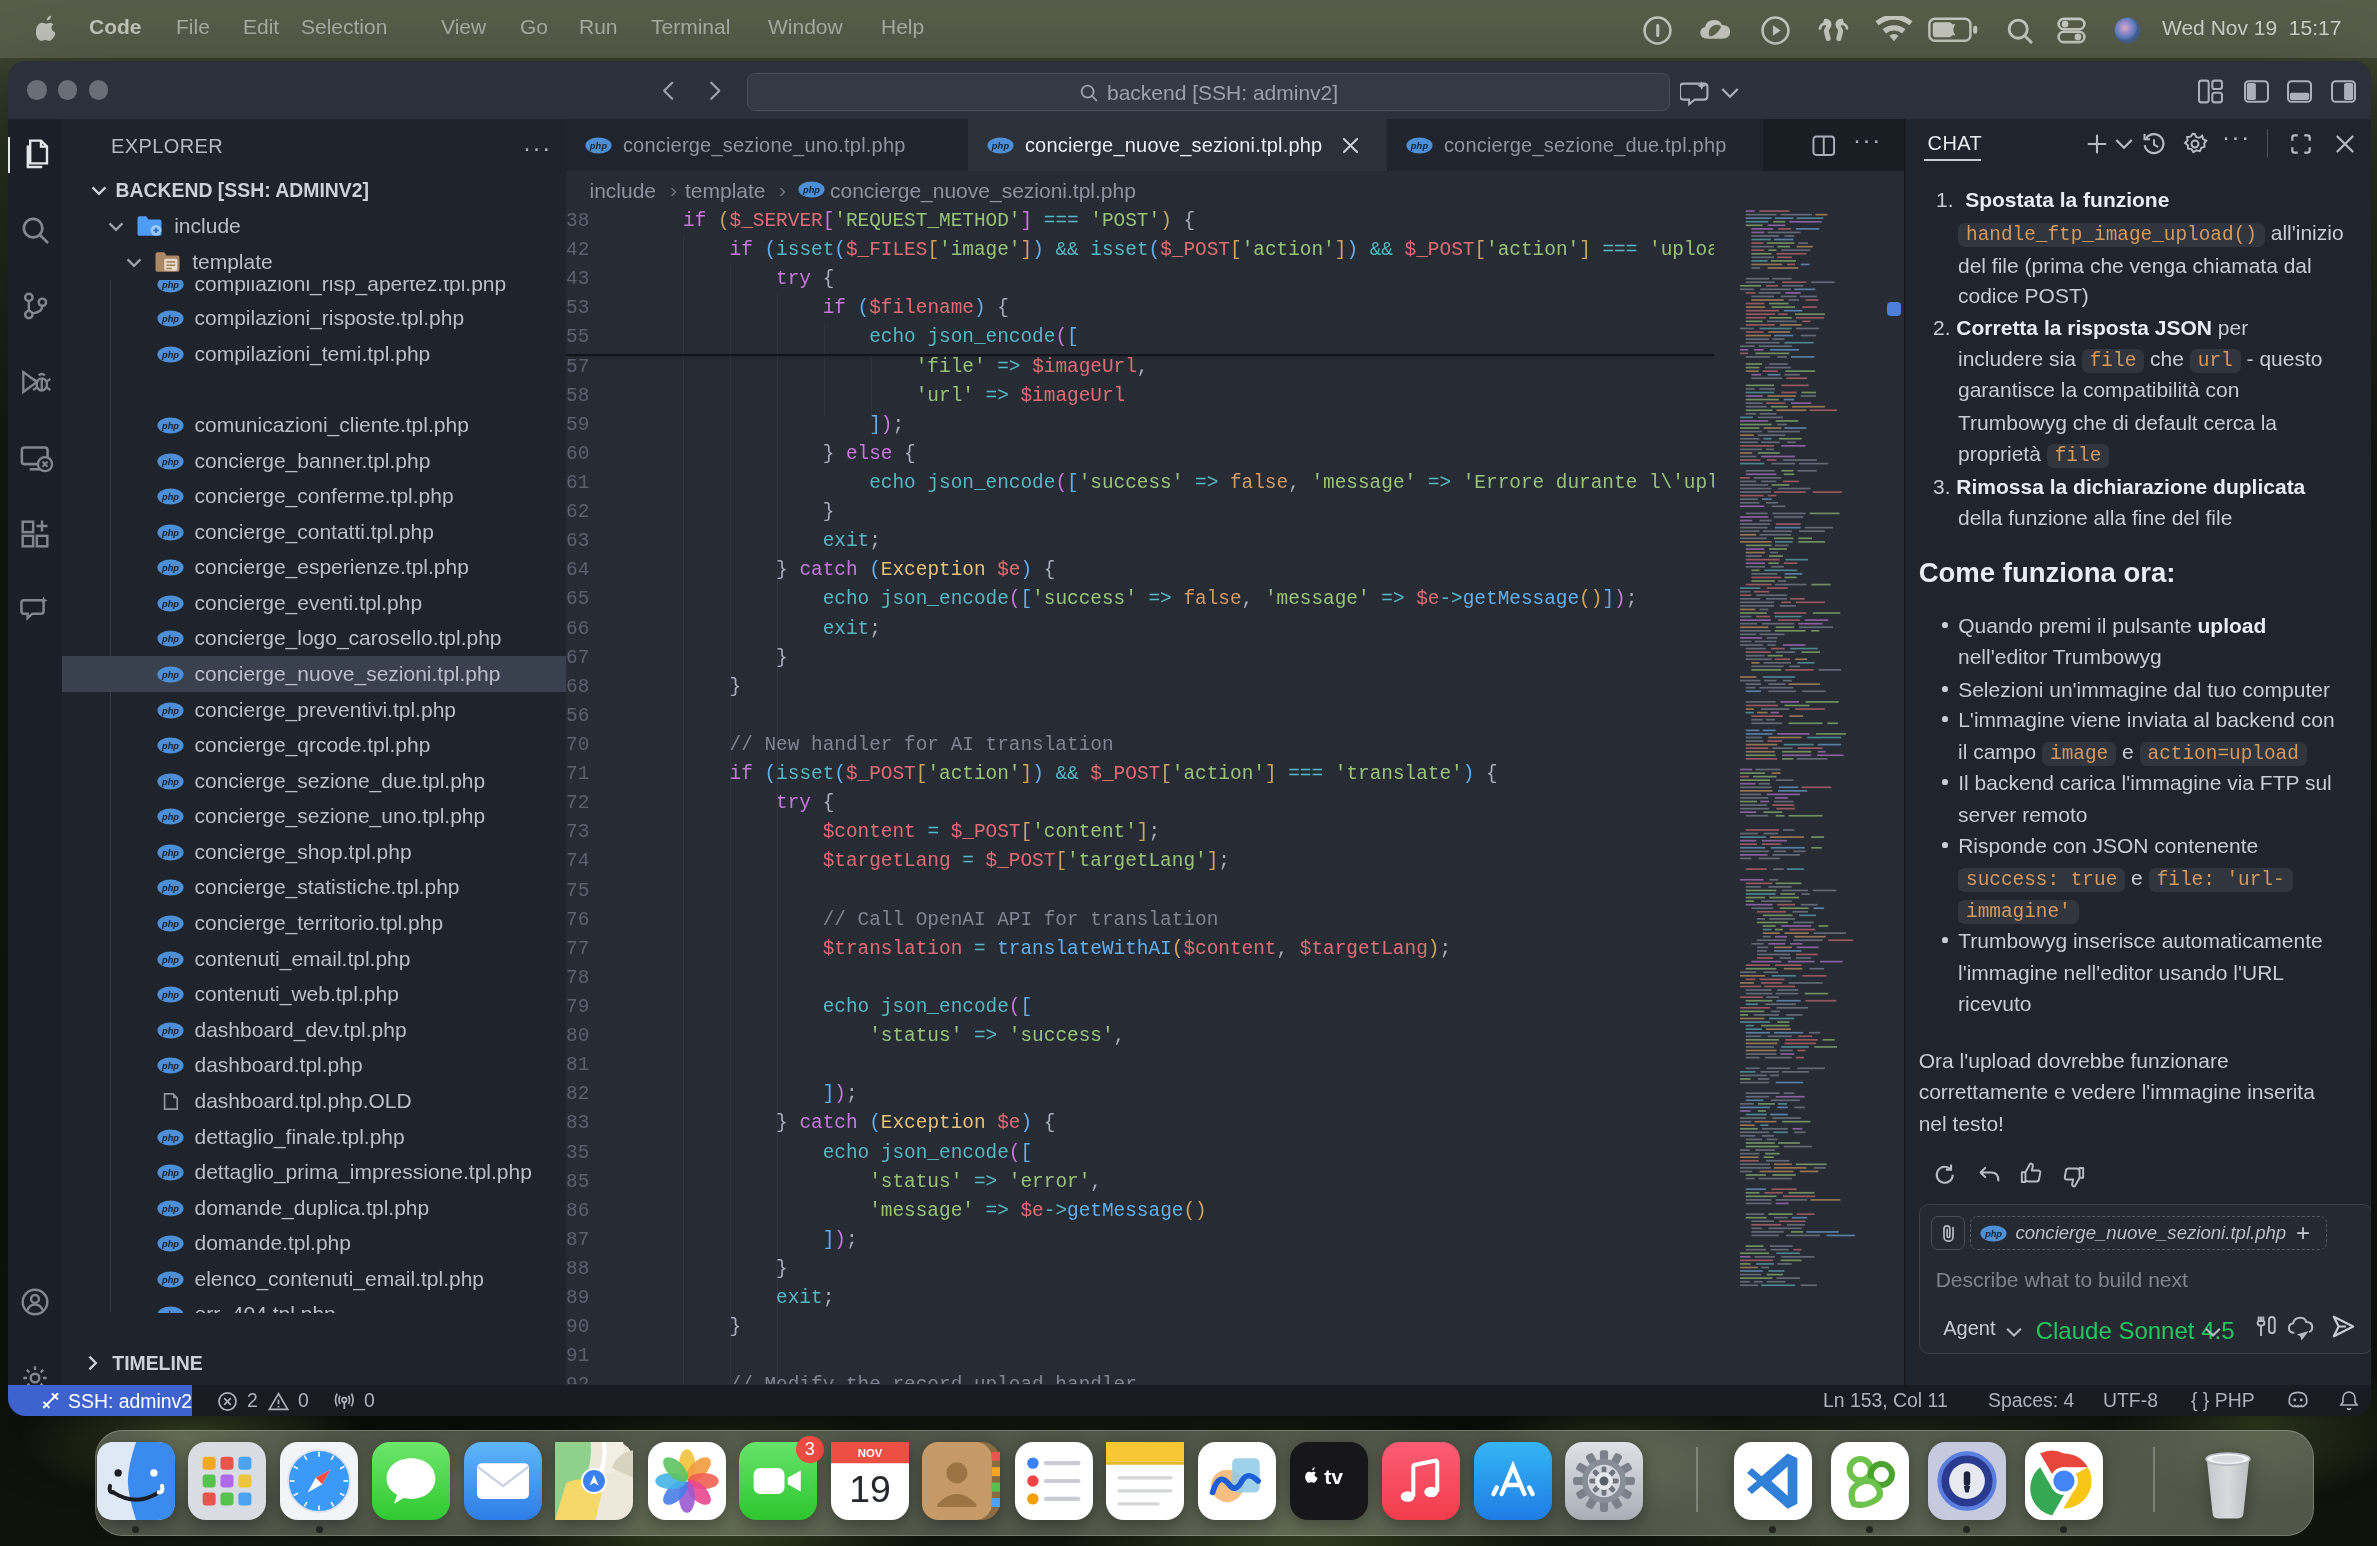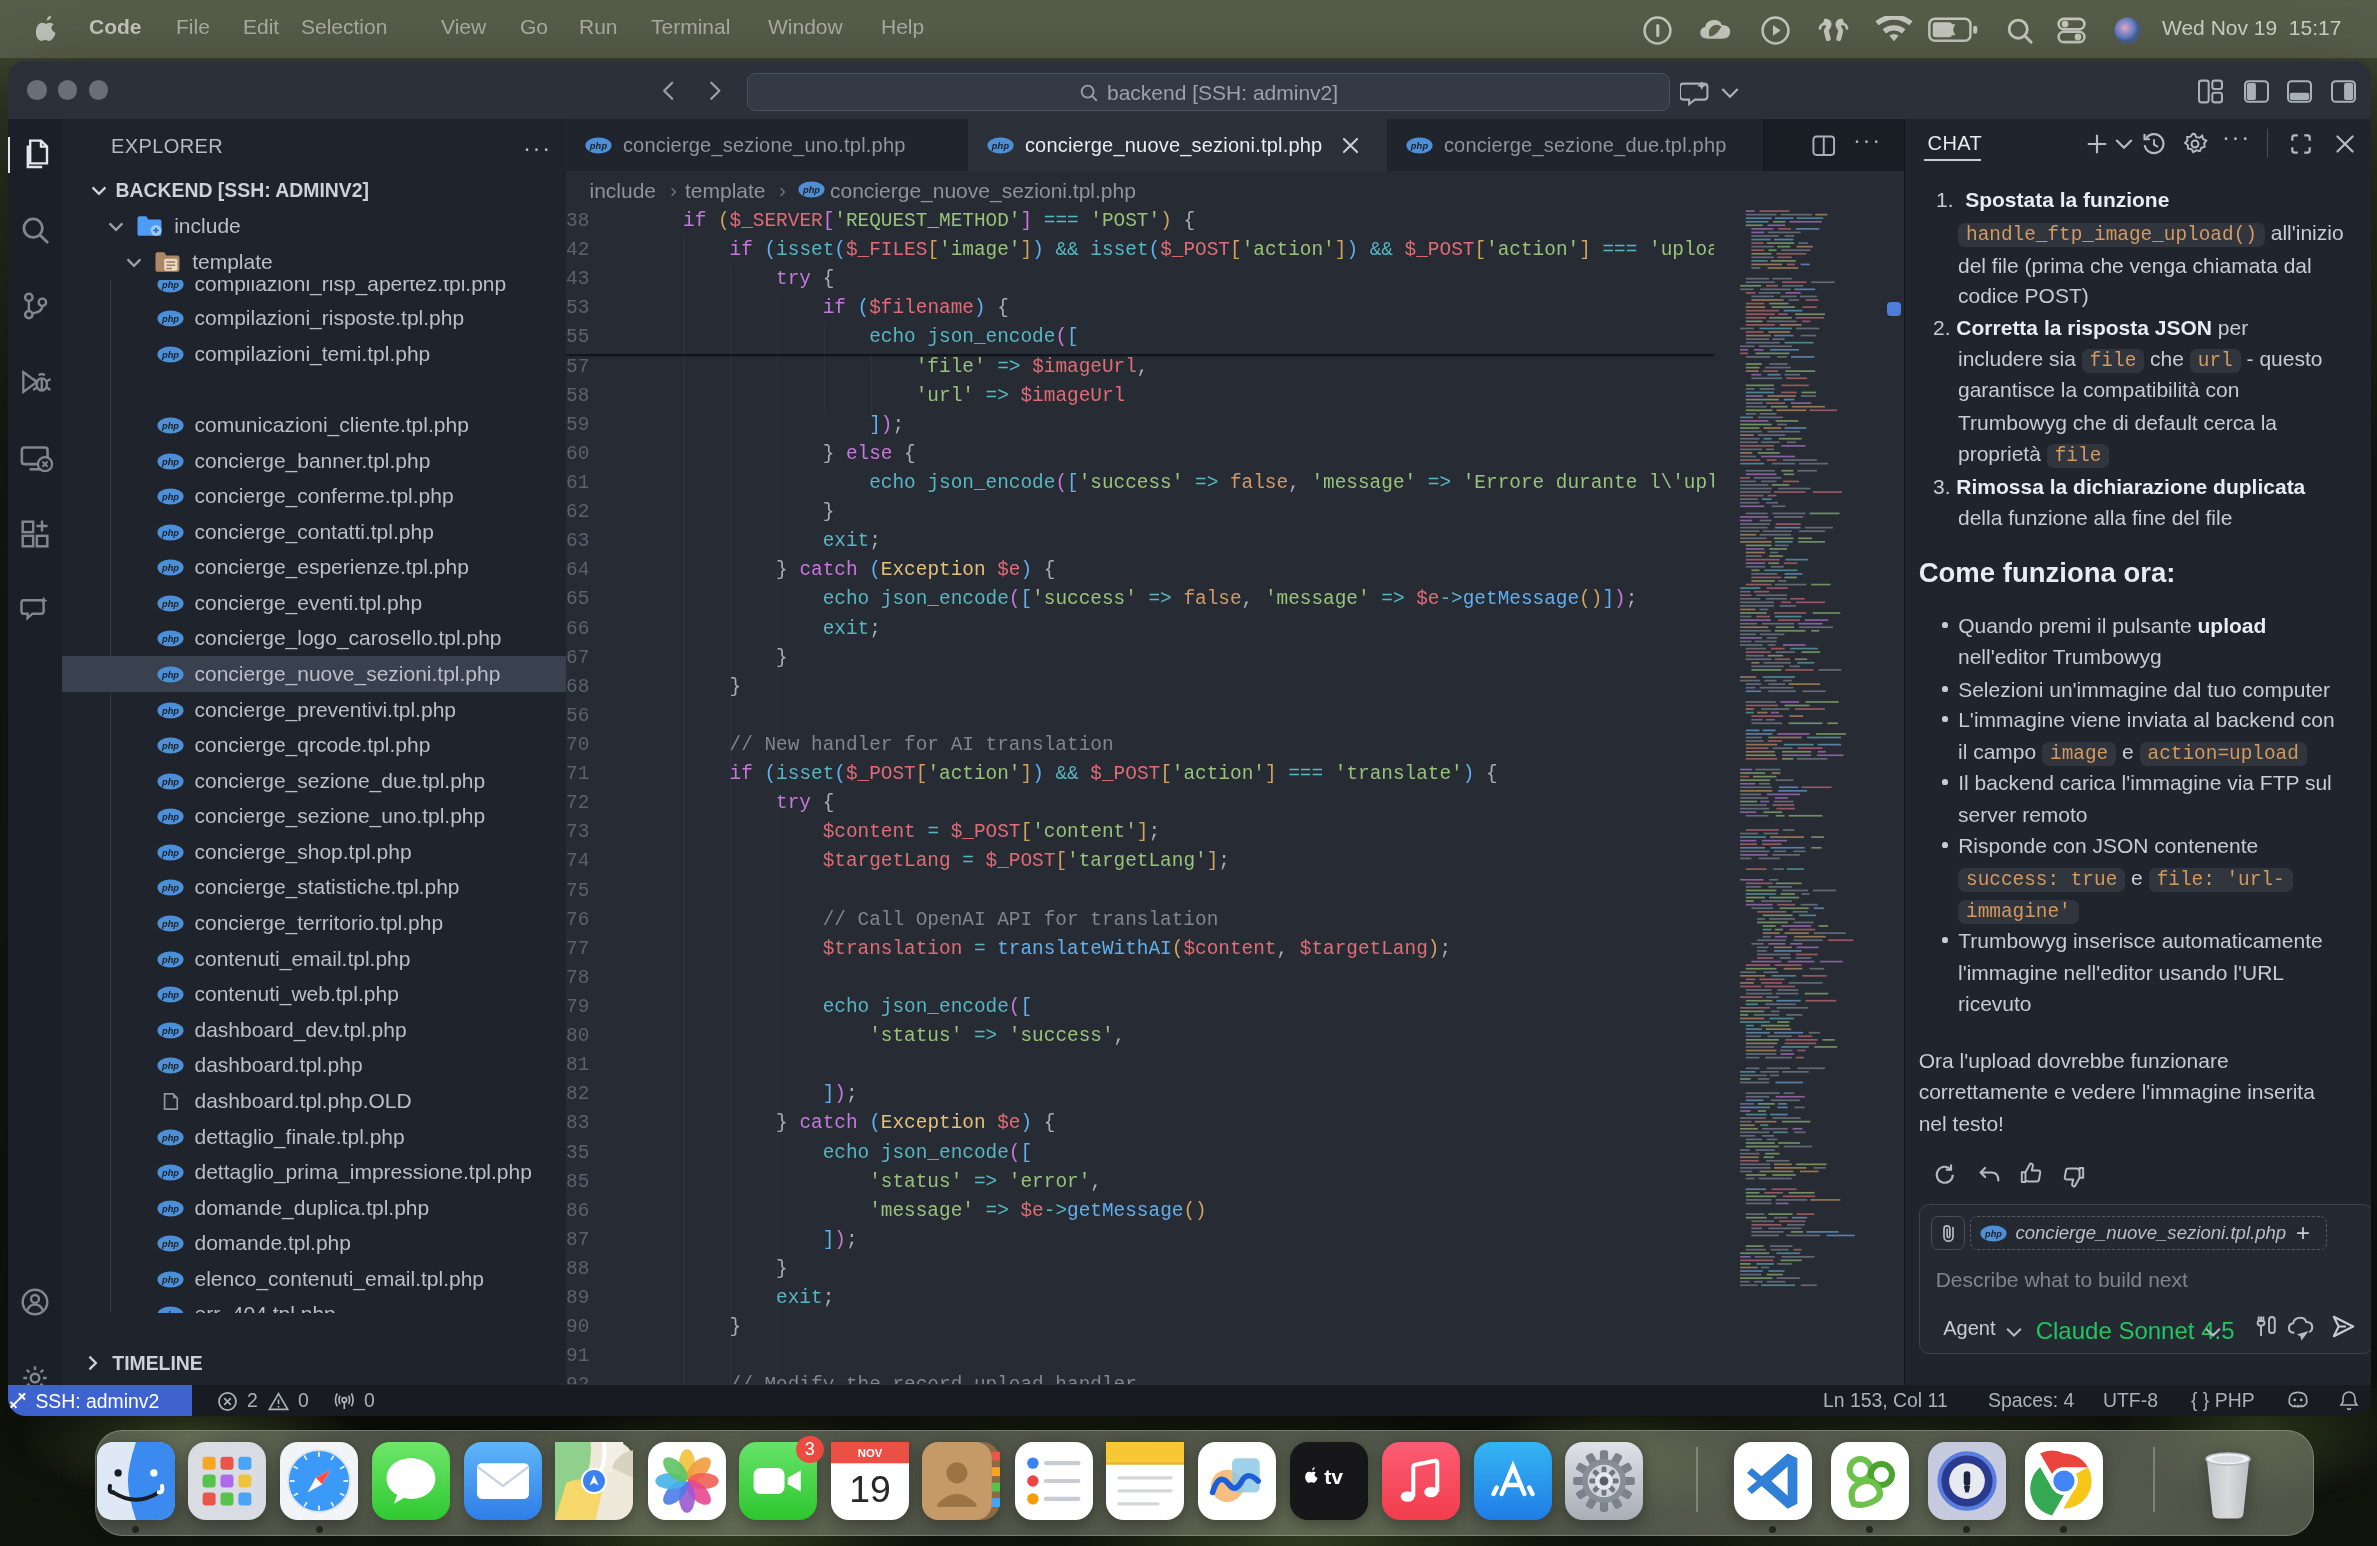--- a/index.html
+++ b/index.html
@@ -1403,21 +1403,21 @@
           <path d="M9 17.5 l10-3 -6 8 -1-3.5z" fill="#b6bcc5"></path>
         </svg>
       <svg class="abs" style="left:409px;top:107px" width="29" height="29" viewBox="0 0 24 24">
           <path d="M4 4 l16 8 -16 8 4-8z" fill="none" stroke="#c6ccd5" stroke-width="1.8" stroke-linejoin="round"></path>
           <path d="M8 12 h6" stroke="#c6ccd5" stroke-width="1.8"></path>
         </svg>
     </div>
   </div>
 
   <div id="status">
-    <div style="position:absolute;left:0;top:0;width:184px;height:32px;background:#3e63cf;color:#fff;display:flex;align-items:center;justify-content:flex-start;font-size:19.4px"><svg style="margin-right:8px" width="19.4" height="19.4" viewBox="0 0 16 16">
+    <div style="position:absolute;left:0;top:0;width:184px;height:32px;background:#3e63cf;color:#fff;display:flex;align-items:center;justify-content:flex-end;font-size:19.4px"><svg style="margin-right:8px" width="19.4" height="19.4" viewBox="0 0 16 16">
           <path d="M9 2 L14 7 M14 2 L9 7 M2 9 L7 14 M7 9 L2 14" stroke="#fff" stroke-width="1.5"></path>
           <path d="M14 2 L2 14" stroke="#fff" stroke-width="1.5"></path>
         </svg>SSH: adminv2</div>
     <svg class="abs" style="left:209px;top:5.7px" width="21" height="21" viewBox="0 0 16 16">
         <circle cx="8" cy="8" r="6.5" fill="none" stroke="#abb1b9" stroke-width="1.3"></circle>
         <path d="M5.5 5.5 l5 5 M10.5 5.5 l-5 5" stroke="#abb1b9" stroke-width="1.3"></path>
       </svg>
     <div class="abs" style="left:239px;top:4px">2</div>
     <svg class="abs" style="left:260px;top:5.7px" width="21" height="21" viewBox="0 0 16 16">
         <path d="M8 2 L15 14 H1 Z" fill="none" stroke="#abb1b9" stroke-width="1.3"></path>

